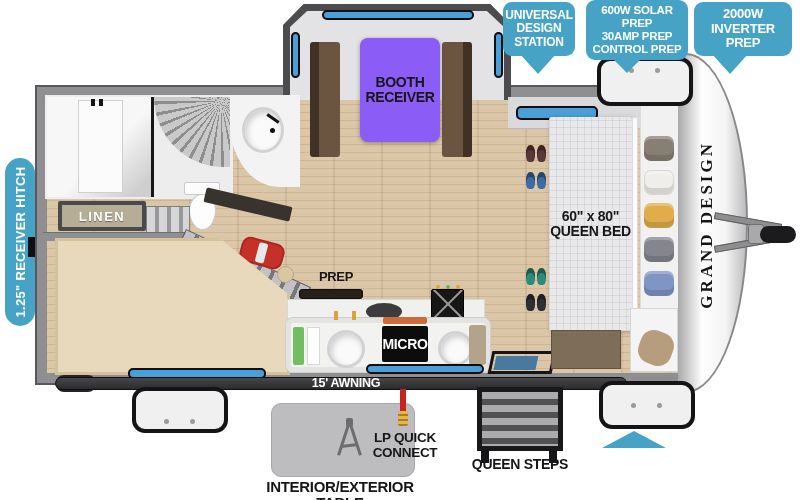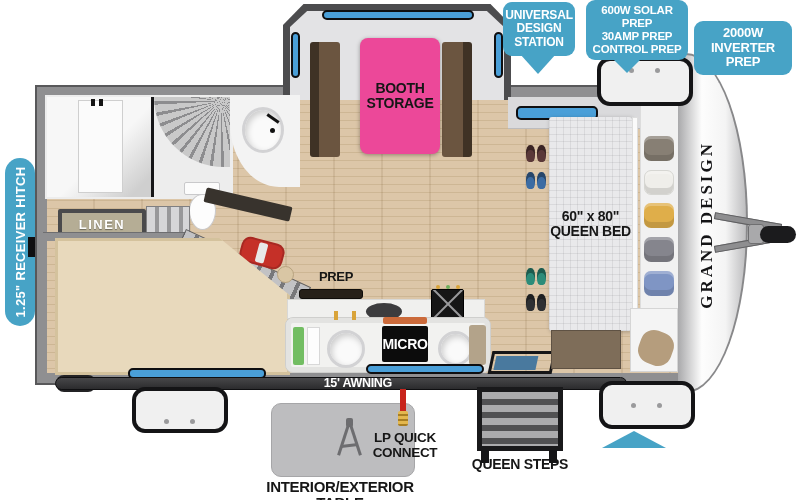--- a/index.html
+++ b/index.html
@@ -49,44 +49,44 @@
   </div>
 
   <div class="abs" style="left:283px;top:4px;width:228px;height:96px;background:#4c4c4e;clip-path:polygon(0 22%,9% 0,91% 0,100% 22%,100% 100%,0 100%);">
     <div class="abs" style="left:7px;top:7px;right:7px;bottom:0;background:#e3e3e5;clip-path:polygon(0 18%,8% 0,92% 0,100% 18%,100% 100%,0 100%);"></div>
   </div>
   <div class="abs win" style="left:322px;top:10px;width:152px;height:10px;"></div>
   <div class="abs win" style="left:291px;top:32px;width:9px;height:46px;"></div>
   <div class="abs win" style="left:494px;top:32px;width:9px;height:46px;"></div>
   <div class="abs" style="left:310px;top:42px;width:30px;height:115px;border-radius:3px;background:linear-gradient(90deg,#3f3225 0 9px,#6b5540 9px);"></div>
   <div class="abs" style="left:442px;top:42px;width:30px;height:115px;border-radius:3px;background:linear-gradient(270deg,#3f3225 0 9px,#6b5540 9px);"></div>
-  <div class="abs" style="left:360px;top:38px;width:80px;height:116px;background:#ec4899;border-radius:8px;box-shadow:0 1px 4px rgba(0,0,0,.35);display:flex;align-items:center;justify-content:center;">
+  <div class="abs" style="left:360px;top:38px;width:80px;height:104px;background:#8b5cf6;border-radius:8px;box-shadow:0 1px 4px rgba(0,0,0,.35);display:flex;align-items:center;justify-content:center;">
     <div class="lbl" style="font-size:14px;">
       <span class="cl-line">BOOTH</span>
-      <span class="cl-line">STORAGE</span>
+      <span class="cl-line">RECEIVER</span>
     </div>
   </div>
 
   <div class="abs" style="left:45px;top:95px;width:188px;height:104px;background:#ededed;"></div>
   <div class="abs" style="left:47px;top:97px;width:104px;height:100px;background:linear-gradient(315deg,#cfcfcf 10%,#f7f7f7 45%);">
     <div class="abs" style="left:31px;top:3px;width:45px;height:93px;background:#fbfbfb;border:1px solid #cfcfcf;"></div>
     <div class="abs" style="left:44px;top:2px;width:4px;height:7px;background:#141414;"></div>
     <div class="abs" style="left:52px;top:2px;width:4px;height:7px;background:#141414;"></div>
   </div>
   <div class="abs" style="left:151px;top:97px;width:3px;height:100px;background:#161618;"></div>
   <div class="abs" style="left:154px;top:97px;width:76px;height:70px;background:repeating-conic-gradient(from 150deg at 88% 6%,#c9c9c9 0 7deg,#8d8d8f 7deg 10deg);border-radius:0 0 0 120px;"></div>
   <div class="abs" style="left:230px;top:95px;width:70px;height:92px;background:#f3f3f3;border-radius:0 0 0 70%;">
     <div class="abs sinkc" style="left:12px;top:12px;width:42px;height:46px;"></div>
     <div class="abs" style="left:36px;top:22px;width:14px;height:3px;background:#111;transform:rotate(35deg);"></div>
     <div class="abs" style="left:40px;top:33px;width:5px;height:5px;border-radius:50%;background:#111;"></div>
   </div>
   <div class="abs" style="left:184px;top:182px;width:36px;height:13px;background:#fcfcfc;border:1px solid #c9c9cb;border-radius:2px;"></div>
   <div class="abs" style="left:189px;top:194px;width:27px;height:36px;background:#fdfdfd;border:1px solid #c9c9cb;border-radius:50% 50% 50% 50%/45% 45% 55% 55%;"></div>
   <div class="abs" style="left:204px;top:197px;width:88px;height:15px;background:#38332d;border-radius:2px;transform:rotate(13deg);"></div>
-  <div class="abs" style="left:58px;top:209px;width:88px;height:30px;background:#4a4a4c;border-radius:2px;display:flex;align-items:center;justify-content:center;">
+  <div class="abs" style="left:58px;top:201px;width:88px;height:30px;background:#4a4a4c;border-radius:2px;display:flex;align-items:center;justify-content:center;">
     <div style="background:#b5ad95;padding:2px 8px;width:80px;text-align:center;">
       <span style="color:#fff;font-weight:bold;font-size:13px;letter-spacing:1.5px;text-shadow:0 1px 1px rgba(0,0,0,.4);">LINEN</span>
     </div>
   </div>
   <div class="abs" style="left:146px;top:206px;width:44px;height:30px;background:repeating-linear-gradient(90deg,#d6d6d8 0 8px,#98989a 8px 12px);border:1px solid #7f7f81;"></div>
   <div class="abs" style="left:43px;top:232px;width:146px;height:9px;background:var(--c-wall,#8f8f91);border-top:1px solid #6e6e70;"></div>
   <div class="abs" style="left:186px;top:229px;width:138px;height:24px;background:repeating-linear-gradient(90deg,#c2c2c4 0 10px,#77777a 10px 14px);border:1px solid #5e5e60;transform:rotate(25deg);transform-origin:left top;"></div>
   <div class="abs" style="left:240px;top:240px;width:44px;height:26px;background:var(--c-duffel_red,#c53028);border-radius:9px;transform:rotate(15deg);box-shadow:inset 0 0 0 2px rgba(0,0,0,.15);">
     <div class="abs" style="left:17px;top:3px;width:9px;height:20px;background:#e8e8e8;border-radius:2px;"></div>
   </div>
@@ -168,21 +168,21 @@
     </div>
   </div>
 
   <div class="abs" style="left:714px;top:218px;width:68px;height:7px;background:#8e8e90;border:1px solid #5f5f61;transform:rotate(10deg);"></div>
   <div class="abs" style="left:714px;top:240px;width:68px;height:7px;background:#8e8e90;border:1px solid #5f5f61;transform:rotate(-10deg);"></div>
   <div class="abs" style="left:748px;top:224px;width:16px;height:20px;background:#a9a9ab;border:1px solid #6f6f71;border-radius:3px;"></div>
   <div class="abs" style="left:760px;top:226px;width:36px;height:17px;background:#1b1b1d;border-radius:9px;"></div>
 
   <div class="abs" style="left:56px;top:375px;width:40px;height:17px;background:#232325;border-radius:8px;"></div>
   <div class="abs" style="left:55px;top:377px;width:572px;height:13px;background:linear-gradient(180deg,#474749,var(--c-awning_bar,#1c1c1e));border:1px solid #0f0f11;border-radius:7px;"></div>
-  <div class="abs" style="left:300px;top:377px;width:92px;height:13px;color:#fff;font-weight:bold;font-size:12.5px;line-height:13px;text-align:right;letter-spacing:-.3px;">15' AWNING</div>
+  <div class="abs" style="left:300px;top:377px;width:92px;height:13px;color:#fff;font-weight:bold;font-size:12.5px;line-height:13px;text-align:center;letter-spacing:-.3px;">15' AWNING</div>
 
   <div class="abs white-door" style="left:597px;top:57px;width:96px;height:49px;">
     <div class="dot abs" style="left:28px;top:7px;"></div>
     <div class="dot abs" style="left:54px;top:7px;"></div>
   </div>
   <div class="abs white-door" style="left:132px;top:387px;width:96px;height:46px;">
     <div class="dot abs" style="left:28px;top:28px;"></div>
     <div class="dot abs" style="left:54px;top:28px;"></div>
   </div>
   <div class="abs white-door" style="left:599px;top:381px;width:96px;height:48px;">
@@ -220,21 +220,21 @@
     <span class="cl-line">DESIGN</span>
     <span class="cl-line">STATION</span>
   </div>
   <div class="abs tail-down" style="left:612px;top:58px;border-left-width:15px;border-right-width:15px;border-top-width:15px;"></div>
   <div class="abs callout" style="left:586px;top:0;width:102px;height:60px;font-size:11.5px;">
     <span class="cl-line">600W SOLAR PREP</span>
     <span class="cl-line">30AMP PREP</span>
     <span class="cl-line">CONTROL PREP</span>
   </div>
   <div class="abs tail-down" style="left:712px;top:54px;"></div>
-  <div class="abs callout" style="left:694px;top:2px;width:98px;height:54px;font-size:13px;margin-top:19px;">
+  <div class="abs callout" style="left:694px;top:2px;width:98px;height:54px;font-size:13px;">
     <span class="cl-line">2000W</span>
     <span class="cl-line">INVERTER</span>
     <span class="cl-line">PREP</span>
   </div>
 
   <div class="abs tail-up" style="left:602px;top:431px;"></div>
 
 </div>
 
 </body></html>

